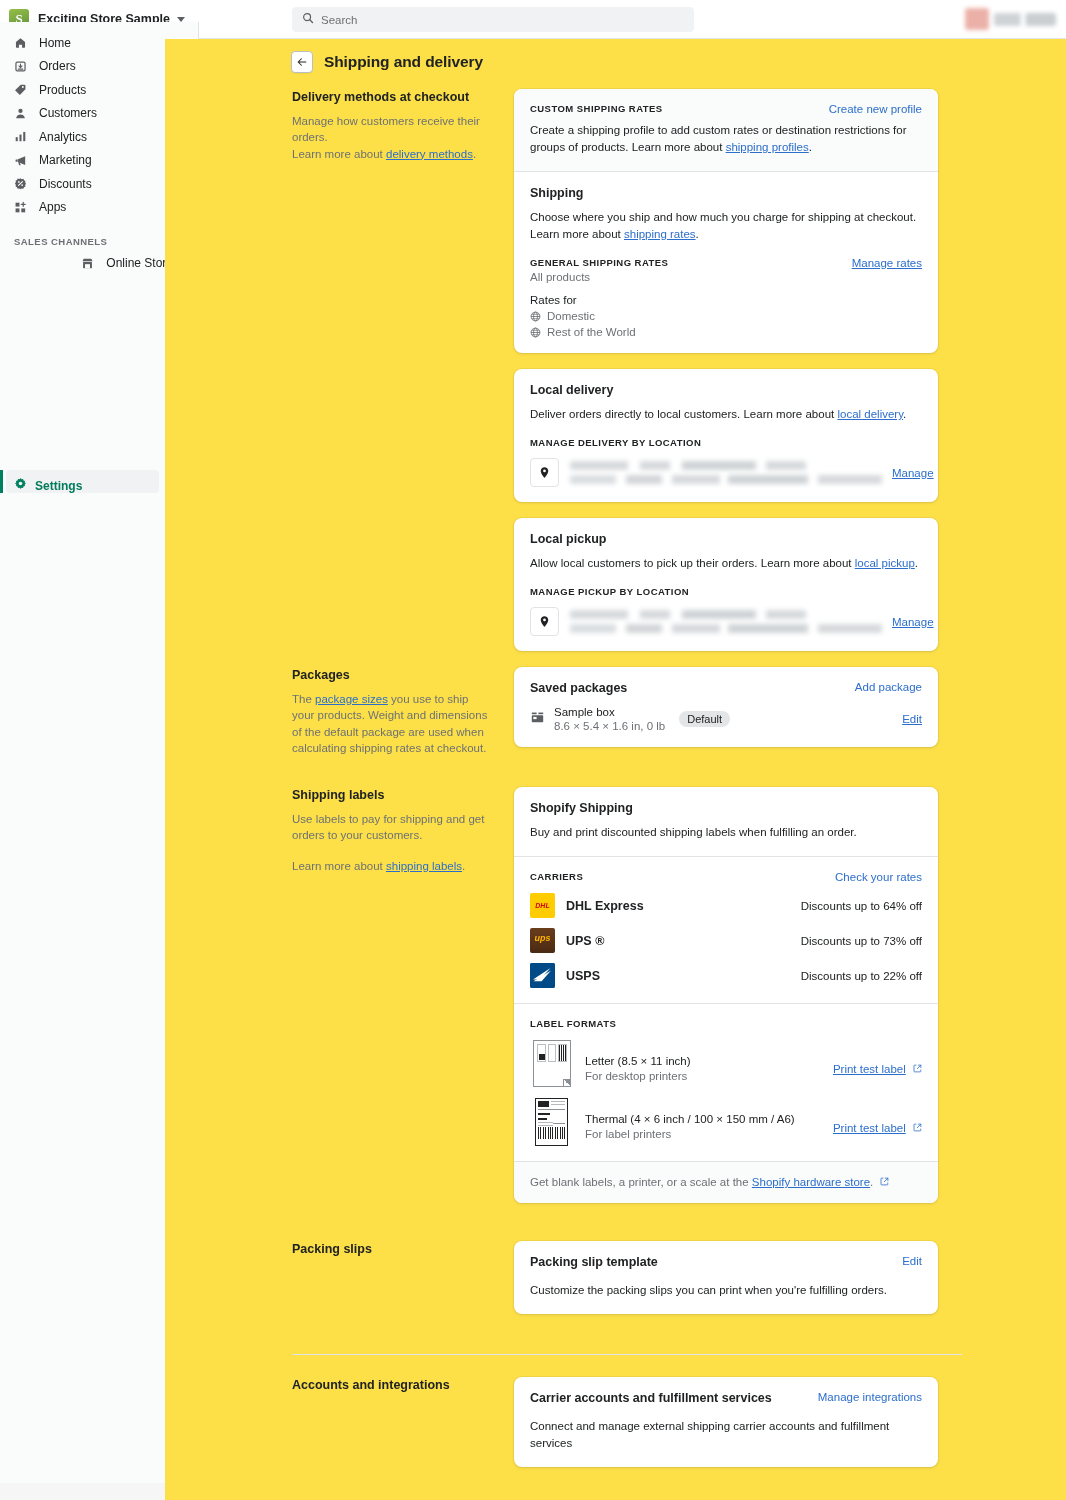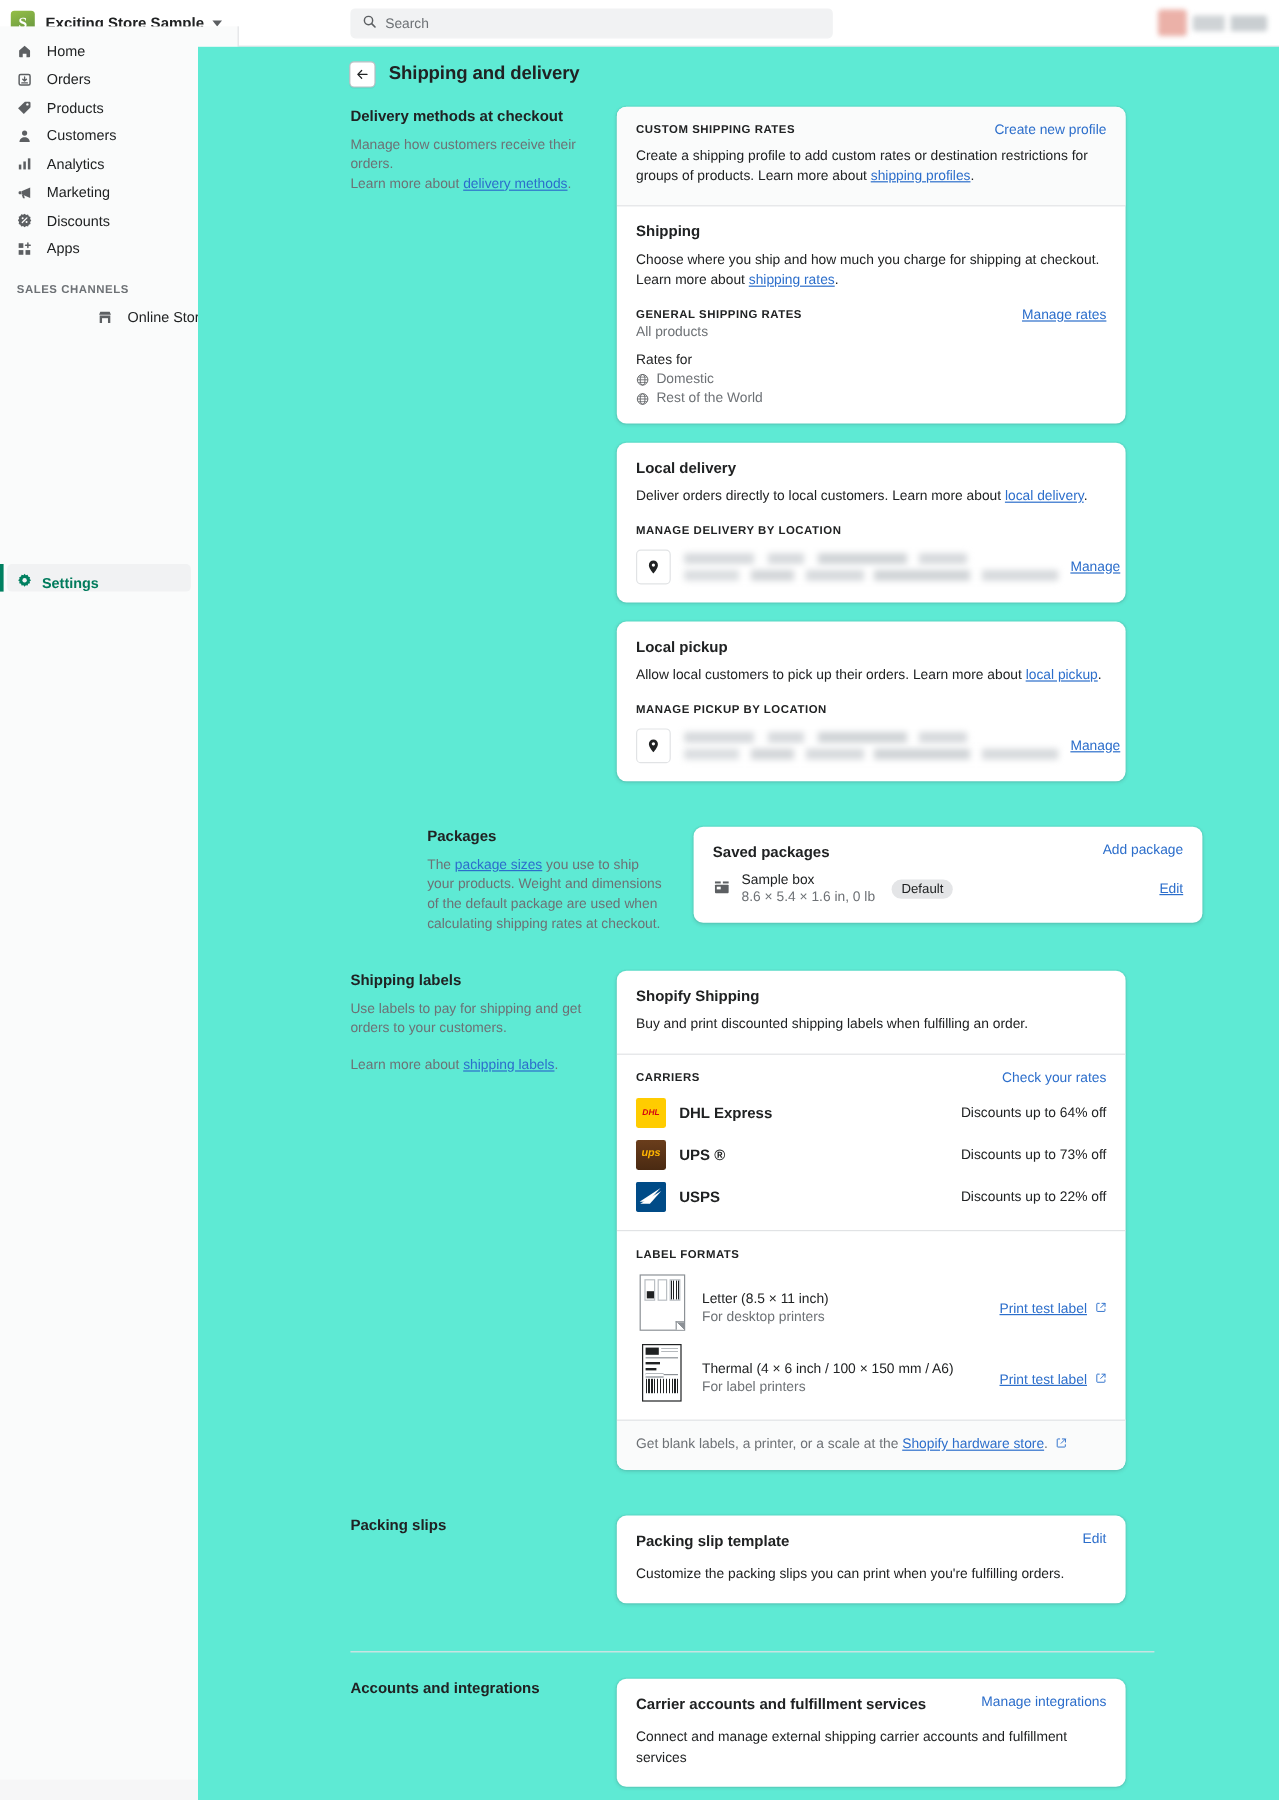--- a/index.html
+++ b/index.html
@@ -73,21 +73,21 @@
     display: flex; align-items: center;
   }
   .settings-bar { width: 3px; height: 23px; background: #008060; }
   .settings-inner {
     flex: 1; height: 23px; margin: 0 6px 0 3px; border-radius: 4px;
     background: #f1f2f3; display: flex; align-items: flex-end; padding-left: 8px;
   }
   .settings-inner .lbl { margin-left: 8px; color: #007b5c; font-weight: 600; font-size: 12px; }
 
   
-  .page { position: absolute; top: 39px; left: 165px; width: 901px; height: 1461px; background: #5eead4; }
+  .page { position: absolute; top: 39px; left: 165px; width: 901px; height: 1461px; background: #fde047; }
   .page-header { display: flex; align-items: center; padding: 12px 0 0 126px; }
   .back-btn {
     width: 22px; height: 22px; border: 1px solid #babfc3; border-radius: 4px;
     background: #fff; display: flex; align-items: center; justify-content: center;
     box-shadow: 0 1px 0 rgba(22,29,37,.05);
   }
   .page-title { margin-left: 11px; font-size: 15.5px; font-weight: 600; color: #202223; letter-spacing: -.1px; }
 
   .content { padding: 16px 0 0 127px; }
   .row { display: flex; align-items: flex-start; }
@@ -466,21 +466,21 @@
                 <div class="blur-b"></div>
               </div>
               <a class="lnk loc-manage">Manage</a>
             </div>
           </div>
         </div>
 
       </div>
     </div>
 
-    <div class="row" style="margin-top:22px;justify-content:center;">
+    <div class="row" style="">
       <div class="col-left">
         <div class="lead-title">Packages</div>
         <div class="lead-text">
           <span>The </span><a class="lnk">package sizes</a><span> you use to ship your products. Weight and dimensions of the default package are used when calculating shipping rates at checkout.</span>
         </div>
       </div>
       <div class="col-right">
         <div class="card">
           <div class="card-sec">
             <div class="flexbetween">

